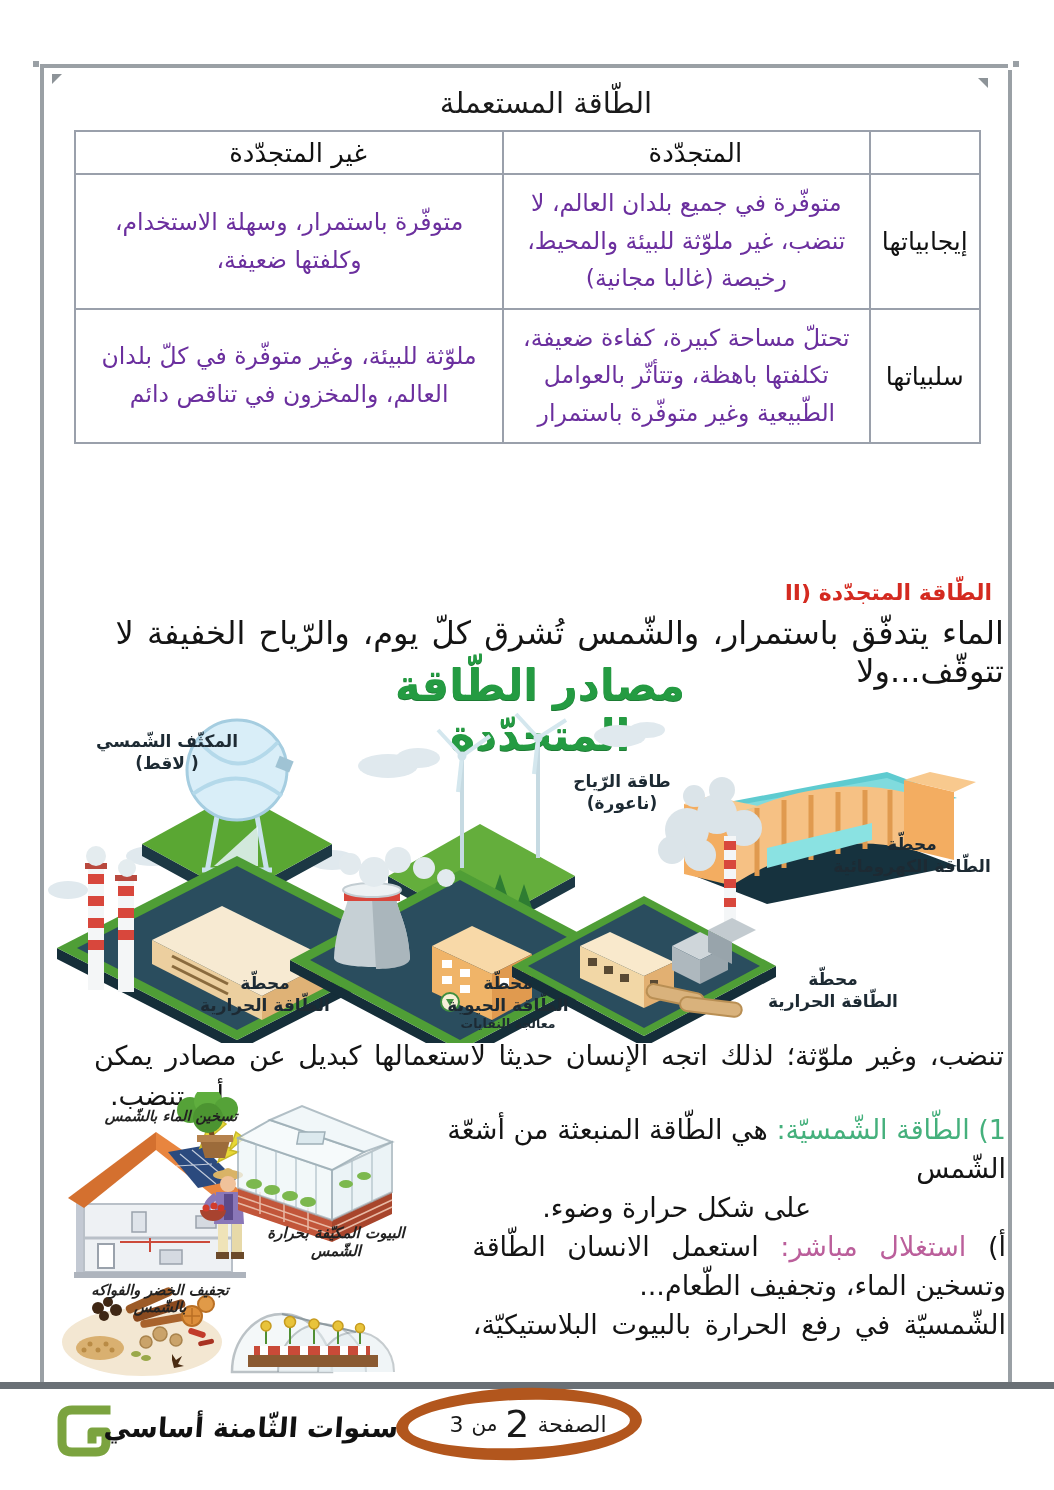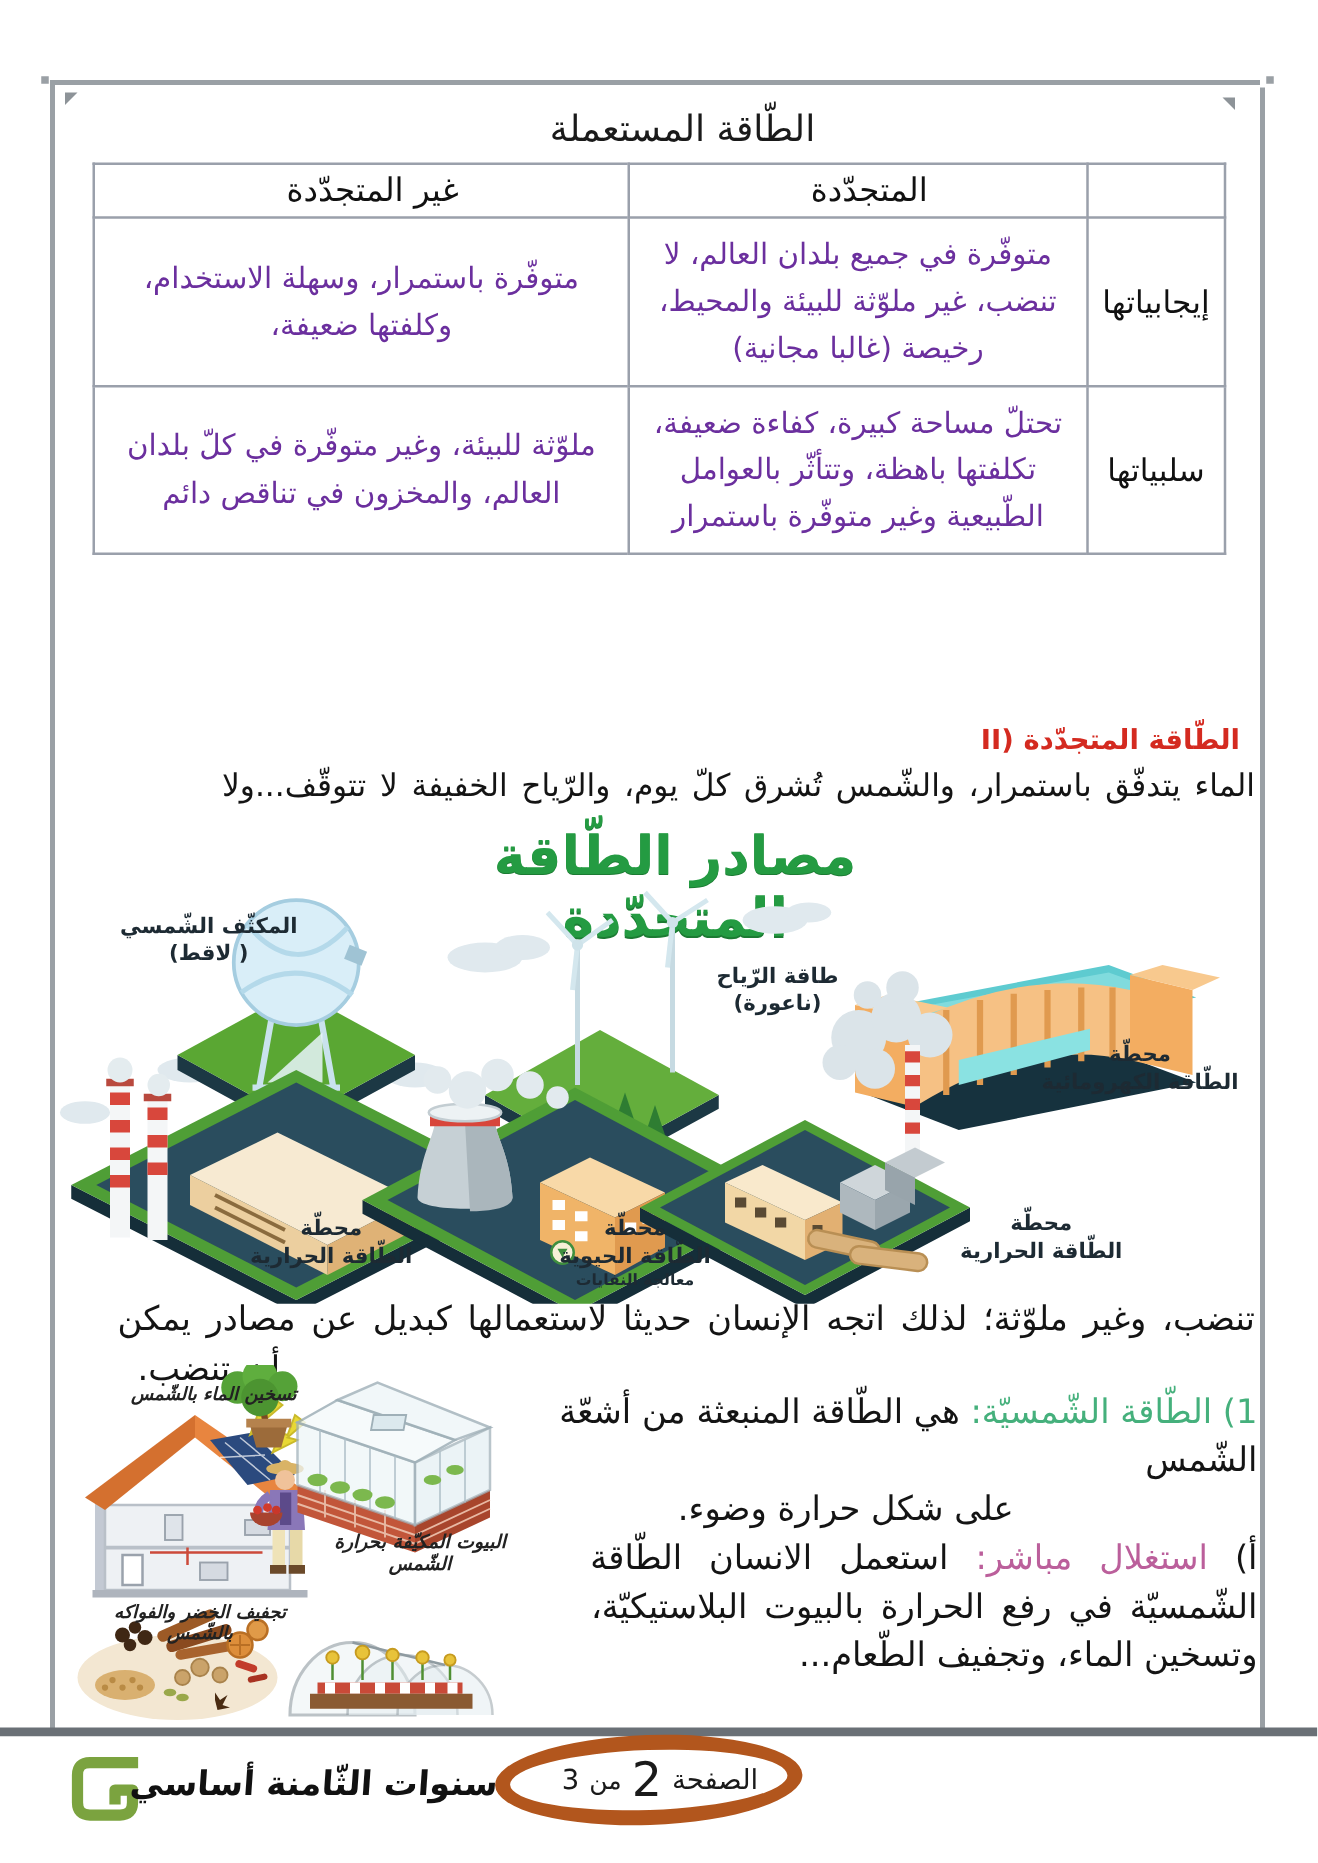--- a/index.html
+++ b/index.html
@@ -24,21 +24,21 @@
       padding:2px 10px;font-weight:normal;}
   table.energy th{font-size:26px;color:#111;height:37px;padding-left:28px;}
   .cell-label{font-size:25px;color:#111;width:89px;}
   .cell-renew{width:372px;}
   .cell-nonrenew{width:446px;}
   .cell-purple{color:#6b2f9e;font-size:23.5px;line-height:1.6;}
   .row1{height:105px;}.row2{height:135px;}.row3{height:134px;}
 
   
   .sec2-heading{right:62px;top:580px;color:#d42a20;font-size:22px;font-weight:bold;text-align:right;}
-  .intro-line{left:58px;top:614px;width:946px;font-size:25px;text-align:right;word-spacing:3px;color:#141414;}
+  .intro-line{left:58px;top:614px;width:946px;font-size:32px;text-align:right;word-spacing:3px;color:#141414;}
   .diagram-title{left:300px;top:660px;width:480px;text-align:center;font-size:43px;font-weight:bold;
       color:#249b42;text-shadow:0 1px 0 #1c7b33;}
 
   
   .diagram-label{font-weight:bold;color:#1d2a33;text-align:center;font-size:17px;line-height:1.3;}
   .diagram-label .small{font-size:12.5px;display:block;}
   .diagram-label span{display:block;}
 
   
   .para{font-size:27px;text-align:right;color:#141414;line-height:40px;}
@@ -464,22 +464,22 @@
   <div class="abs fig-caption rtl" style="left:68px;top:1282px;width:184px;">تجفيف الخضر والفواكه بالشّمس</div>
 
   <div class="abs solar-block rtl">
     <div class="solar-line">
       <span class="term-green">1) الطّاقة الشّمسيّة:</span><span> هي الطّاقة المنبعثة من أشعّة الشّمس</span>
     </div>
     <div class="solar-line indent-r">على شكل حرارة وضوء.</div>
     <div class="solar-line spread">
       <span>أ) </span><span class="term-pink">استغلال مباشر:</span><span> استعمل الانسان الطّاقة</span>
     </div>
+    <div class="solar-line">وتسخين الماء، وتجفيف الطّعام...</div>
     <div class="solar-line spread2">الشّمسيّة في  رفع الحرارة بالبيوت البلاستيكيّة،</div>
-    <div class="solar-line">وتسخين الماء، وتجفيف الطّعام...</div>
   </div>
 
   <div class="abs bottom-bar"></div>
   <svg class="abs" style="left:50px;top:1398px;" width="64" height="64" viewBox="0 0 64 64">
     <path d="M56,12 L22,12 Q12,12 12,22 L12,44 Q12,54 22,54 L46,54 Q56,54 56,44 L56,34 L42,34 L42,41" fill="none" stroke="#7ba33f" stroke-width="9" stroke-linejoin="round" stroke-linecap="square"></path>
   </svg>
   <div class="abs brand-text rtl">سنوات الثّامنة أساسي</div>
   <div class="abs page-oval"></div>
   <div class="abs page-num-wrap">
     <span class="w1">الصفحة</span>

